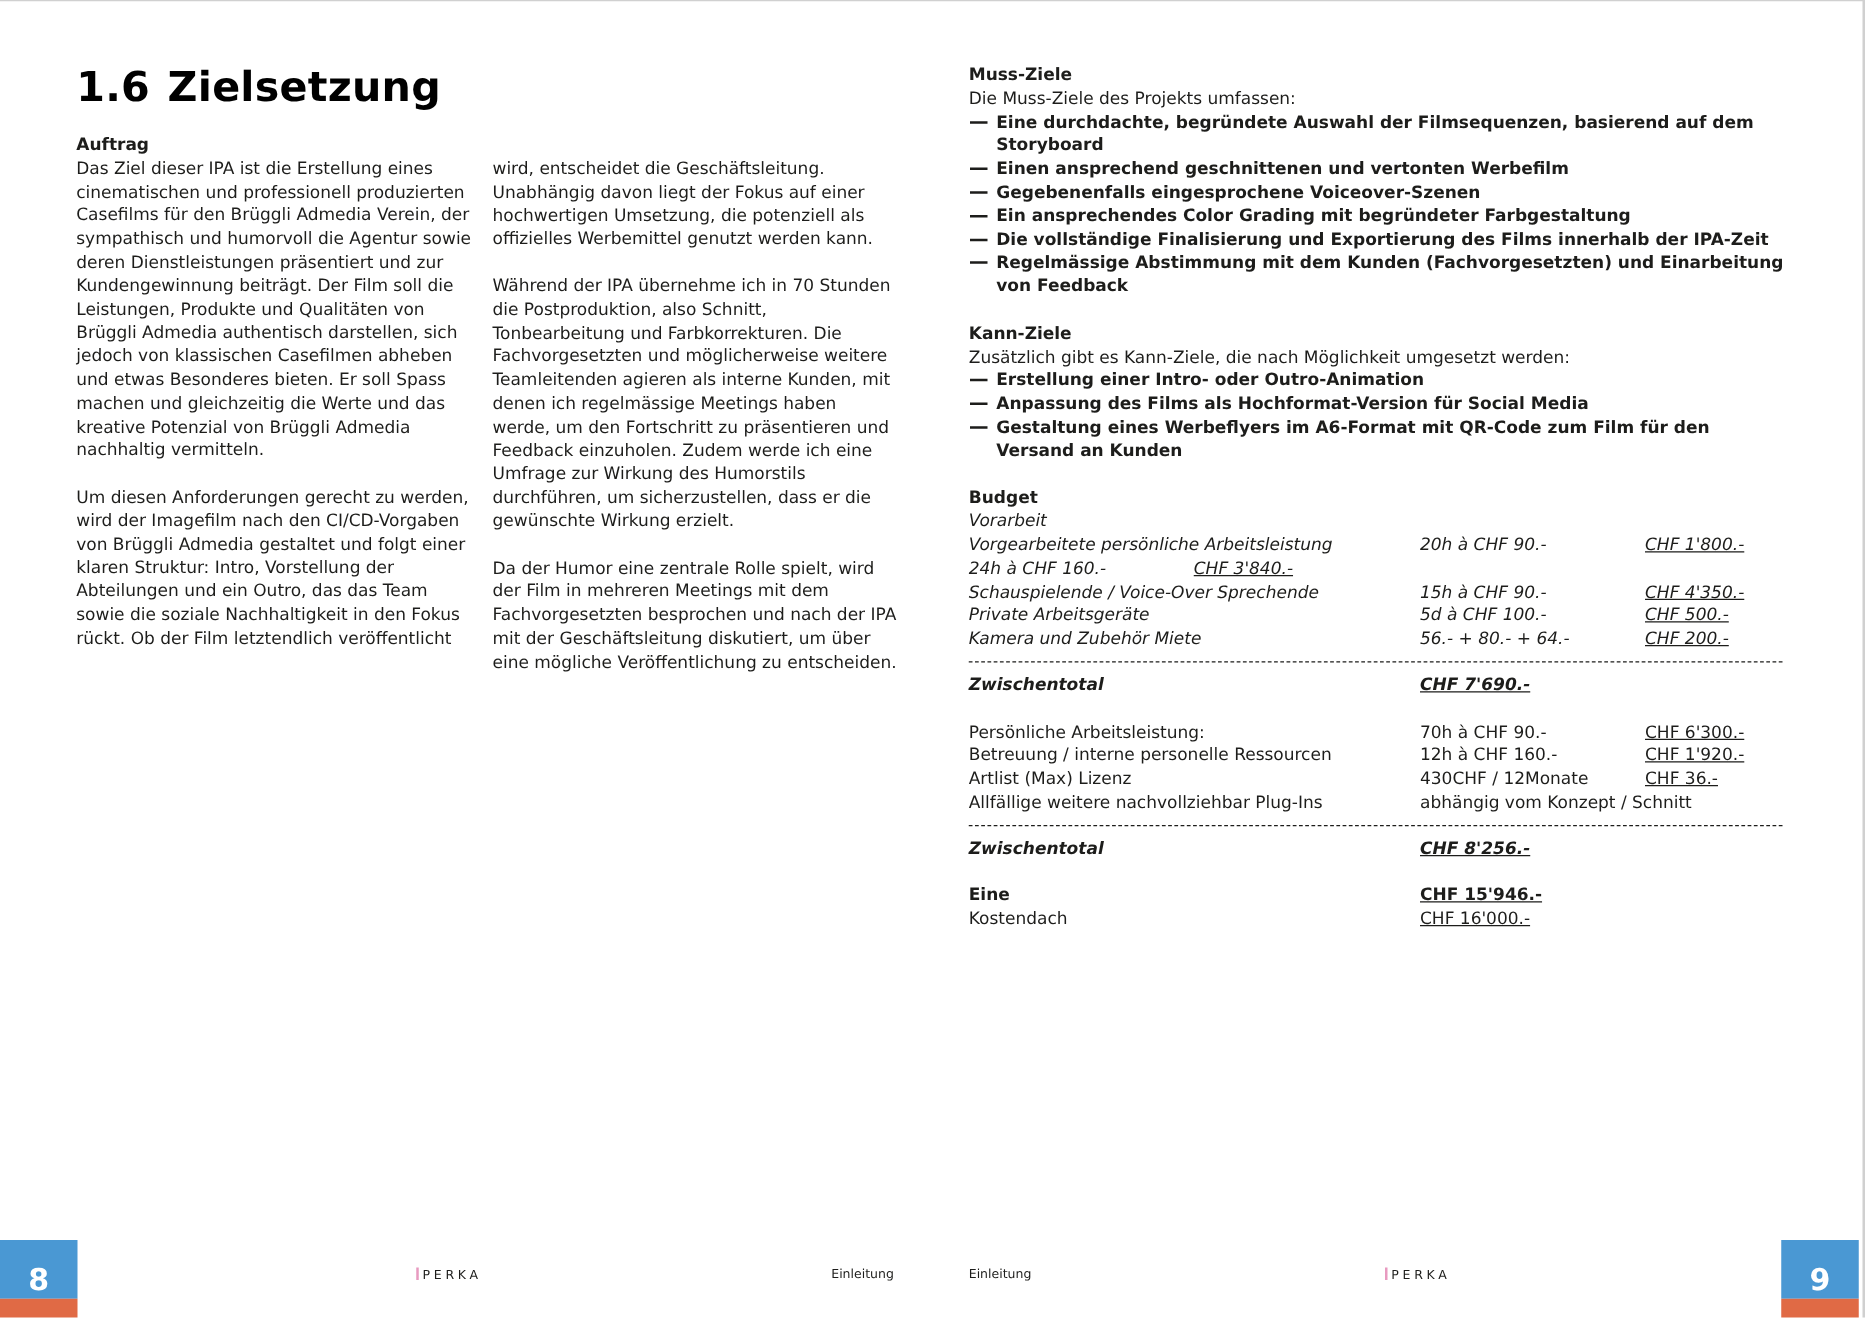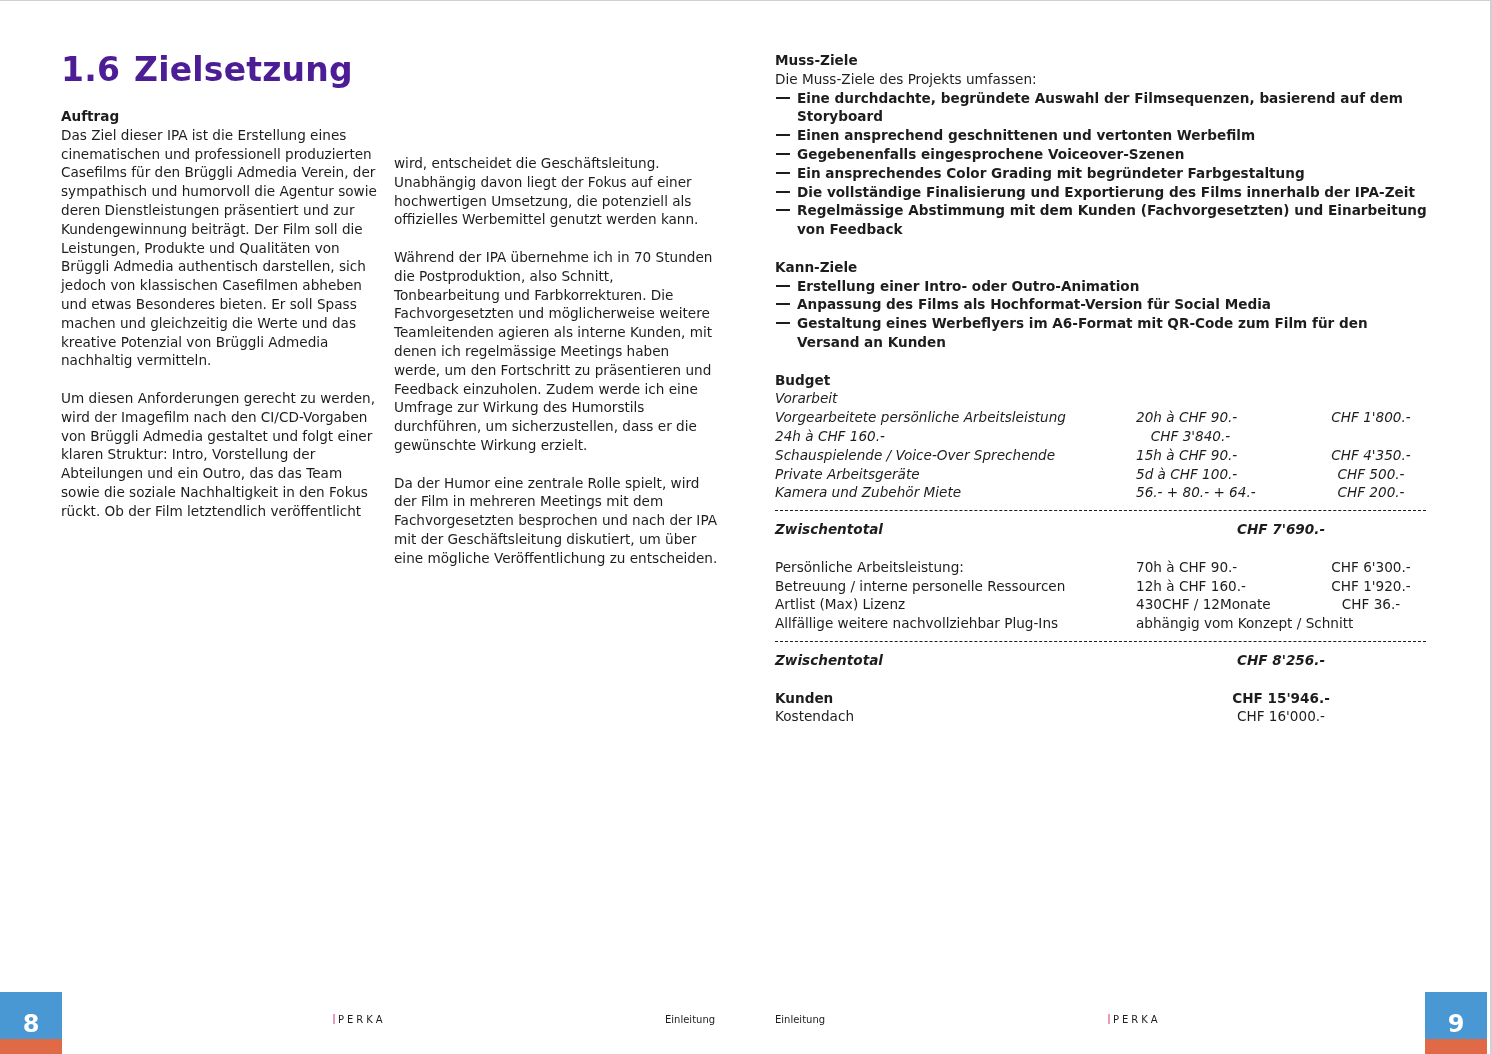--- a/index.html
+++ b/index.html
@@ -7,44 +7,44 @@
     width: 1492px; height: 1054px; position: relative; overflow: hidden;
     background: #ffffff; color: #1d1d1b;
     font-family: "DejaVu Sans", sans-serif;
   }
   .frame-top { position: absolute; left: 0; top: 0; width: 1492px; height: 1px; background: #d0d0d0; }
   .frame-right { position: absolute; right: 0; top: 0; width: 2px; height: 1054px; background: #d0d0d0; }
 
   .title {
     position: absolute; left: 61px; top: 50px; margin: 0;
     font-family: "DejaVu Sans", sans-serif; font-weight: bold;
-    font-size: 33px; letter-spacing: 0.2px; color: #4c1d95;
+    font-size: 33px; letter-spacing: 0.2px; color: #000000;
   }
   .title .num { margin-right: 14px; }
 
   .col { position: absolute; font-size: 13.6px; line-height: 18.8px; }
   .col p { margin: 0; }
   .col p + p { margin-top: 18.8px; }
   .col .h { font-weight: bold; }
 
   .col-left { left: 61px; top: 107px; width: 320px; }
-  .col-mid { left: 394px; top: 126px; width: 325px; margin-top: 28px; }
+  .col-mid { left: 394px; top: 126px; width: 325px; }
   .col-right { left: 775px; top: 51px; width: 652px; }
 
   ul.dash { list-style: none; margin: 0; padding: 0; font-weight: bold; }
   ul.dash li { position: relative; padding-left: 22px; }
   ul.dash li .dash-mark {
     position: absolute; left: 1px; top: 8px; width: 14px; height: 2px; background: #1d1d1b;
   }
   .section-gap { height: 18.8px; }
 
   .budget-row { display: flex; width: 651px; }
   .budget-row .c1 { width: 361px; white-space: nowrap; }
   .budget-row .c2 { width: 180px; white-space: nowrap; }
-  .budget-row .c3 { flex: 1; text-align: center; white-space: nowrap; }
+  .budget-row .c3 { flex: 1; text-align: left; white-space: nowrap; text-decoration: underline; }
   .budget-row .cspan { flex: 1; text-align: left; white-space: nowrap; }
   .it { font-style: italic; }
   .bold { font-weight: bold; }
   .divider {
     width: 651px; height: 0; margin: 8px 0 9px 0;
     border-top: 1.5px dashed #1d1d1b;
   }
 
   .page-box {
     position: absolute; bottom: 0; width: 62px; height: 62px;
@@ -92,20 +92,21 @@
     <li><span class="dash-mark"></span><span>Einen ansprechend geschnittenen und vertonten Werbefilm</span></li>
     <li><span class="dash-mark"></span><span>Gegebenenfalls eingesprochene Voiceover-Szenen</span></li>
     <li><span class="dash-mark"></span><span>Ein ansprechendes Color Grading mit begründeter Farbgestaltung</span></li>
     <li><span class="dash-mark"></span><span>Die vollständige Finalisierung und Exportierung des Films innerhalb der IPA-Zeit</span></li>
     <li><span class="dash-mark"></span><span>Regelmässige Abstimmung mit dem Kunden (Fachvorgesetzten) und Einarbeitung von Feedback</span></li>
   </ul>
 
   <div class="section-gap"></div>
 
   <div class="h">Kann-Ziele</div>
+  <div>Zusätzlich gibt es Kann-Ziele, die nach Möglichkeit umgesetzt werden:</div>
   <ul class="dash">
     <li><span class="dash-mark"></span><span>Erstellung einer Intro- oder Outro-Animation</span></li>
     <li><span class="dash-mark"></span><span>Anpassung des Films als Hochformat-Version für Social Media</span></li>
     <li><span class="dash-mark"></span><span>Gestaltung eines Werbeflyers im A6-Format mit QR-Code zum Film für den Versand an Kunden</span></li>
   </ul>
 
   <div class="section-gap"></div>
 
   <div class="h">Budget</div>
   <div class="it">Vorarbeit</div>
@@ -171,21 +172,21 @@
   <div class="divider"></div>
 
   <div class="budget-row it bold">
     <span class="c1">Zwischentotal</span>
     <span class="c3">CHF 8'256.-</span>
   </div>
 
   <div class="section-gap"></div>
 
   <div class="budget-row bold">
-    <span class="c1">Kunden</span>
+    <span class="c1">Eine</span>
     <span class="c3">CHF 15'946.-</span>
   </div>
   <div class="budget-row">
     <span class="c1">Kostendach</span>
     <span class="c3">CHF 16'000.-</span>
   </div>
 </div>
 
 <div class="page-box page-left">
   <div class="blue"></div>

